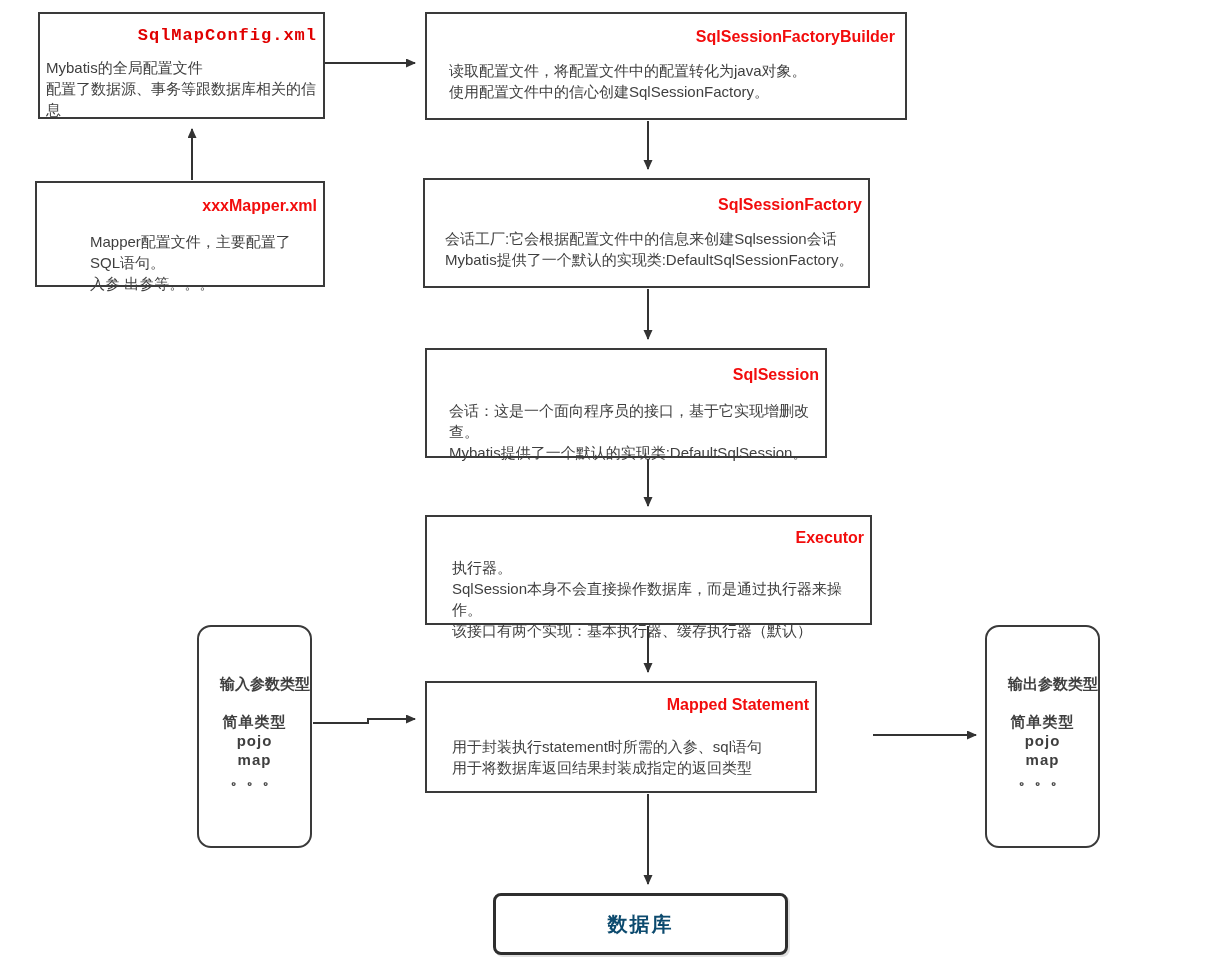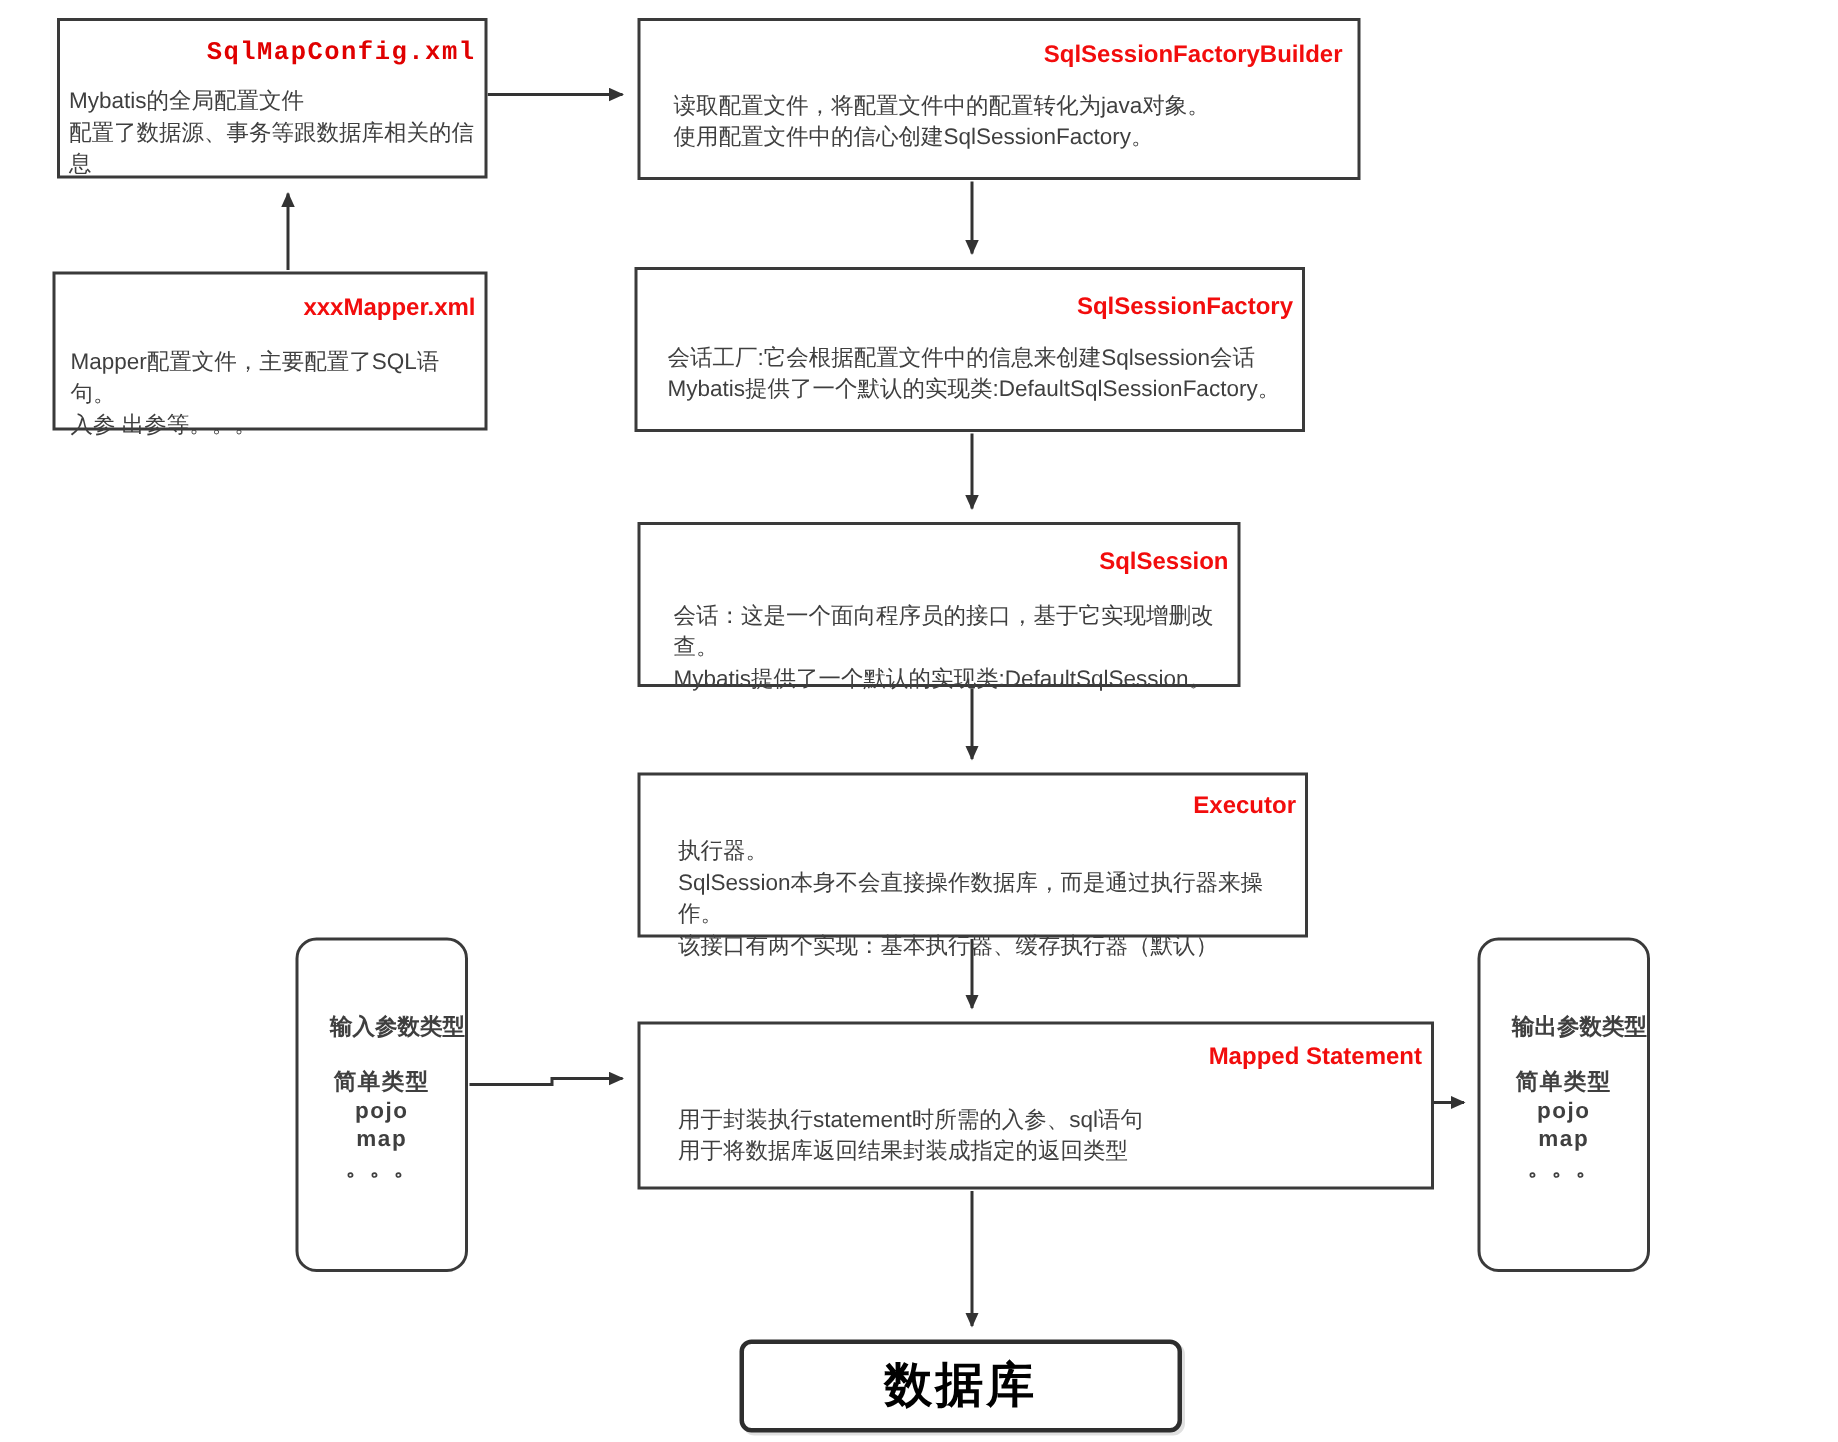--- a/index.html
+++ b/index.html
@@ -45,54 +45,54 @@
   .b1 { left: 38px; top: 12px; width: 287px; height: 107px; padding: 12px 6px 0 6px; }
   .b1 .title { font-family: "Liberation Mono", monospace; font-size: 17px; letter-spacing: 1px; color: var(--title-red-mono, #e00000); }
   .b1 .body { margin-top: 12px; }
 
   
   .b2 { left: 425px; top: 12px; width: 482px; height: 108px; padding: 14px 10px 0 22px; }
   .b2 .body { margin-top: 14px; }
 
   
   .b3 { left: 35px; top: 181px; width: 290px; height: 106px; padding: 14px 6px 0 10px; }
-  .b3 .body { margin-top: 16px; }
+  .b3 .body { margin-top: 16px; margin-left: 43px; }
 
   
   .b4 { left: 423px; top: 178px; width: 447px; height: 110px; padding: 16px 6px 0 20px; }
   .b4 .body { margin-top: 14px; }
 
   
   .b5 { left: 425px; top: 348px; width: 402px; height: 110px; padding: 16px 6px 0 22px; }
   .b5 .body { margin-top: 16px; }
 
   
   .b6 { left: 425px; top: 515px; width: 447px; height: 110px; padding: 12px 6px 0 25px; }
   .b6 .body { margin-top: 10px; }
 
   
-  .b7 { left: 425px; top: 681px; width: 531px; height: 112px; padding: 13px 6px 0 25px; }
+  .b7 { left: 425px; top: 681px; width: 392px; height: 112px; padding: 13px 6px 0 25px; }
   .b7 .body { margin-top: 22px; }
 
   
   .param-box { text-align: center; padding-top: 48px; border-radius: 14px; }
   .param-box .title { color: var(--text-color, #3f3f3f); font-size: 15px; font-weight: bold; }
   .param-box .body { font-weight: bold; margin-top: 18px; line-height: 19px; letter-spacing: 1px; }
   .b8 { left: 197px; top: 625px; width: 115px; height: 223px; }
   .b9 { left: 985px; top: 625px; width: 115px; height: 223px; }
 
   
   .b10 {
     left: 493px; top: 893px; width: 295px; height: 62px;
     border: 3px solid #2e2e2e;
     border-radius: 8px;
     display: flex; align-items: center; justify-content: center;
     box-shadow: 2px 2px 0 rgba(0,0,0,0.12);
   }
-  .b10 .title { color: #000000; font-size: 32px; letter-spacing: 2px; }
+  .b10 .title { color: #0c4a6e; font-size: 20px; letter-spacing: 2px; }
 </style>
 </head>
 <body>
 
 <div class="canvas" style="--title-red: #f20d0d; --title-red-mono: #e00000; --text-color: #3f3f3f; --border-color: #3a3a3a; --line-color: #333333;">
 
   <svg class="arrows" width="1225" height="961" viewBox="0 0 1225 961" xmlns="http://www.w3.org/2000/svg">
     <defs>
       <marker id="ah" markerWidth="11" markerHeight="10" refX="9" refY="4.5" orient="auto" markerUnits="userSpaceOnUse">
         <path d="M0,0 L10,4.5 L0,9 z" fill="#333333"></path>

